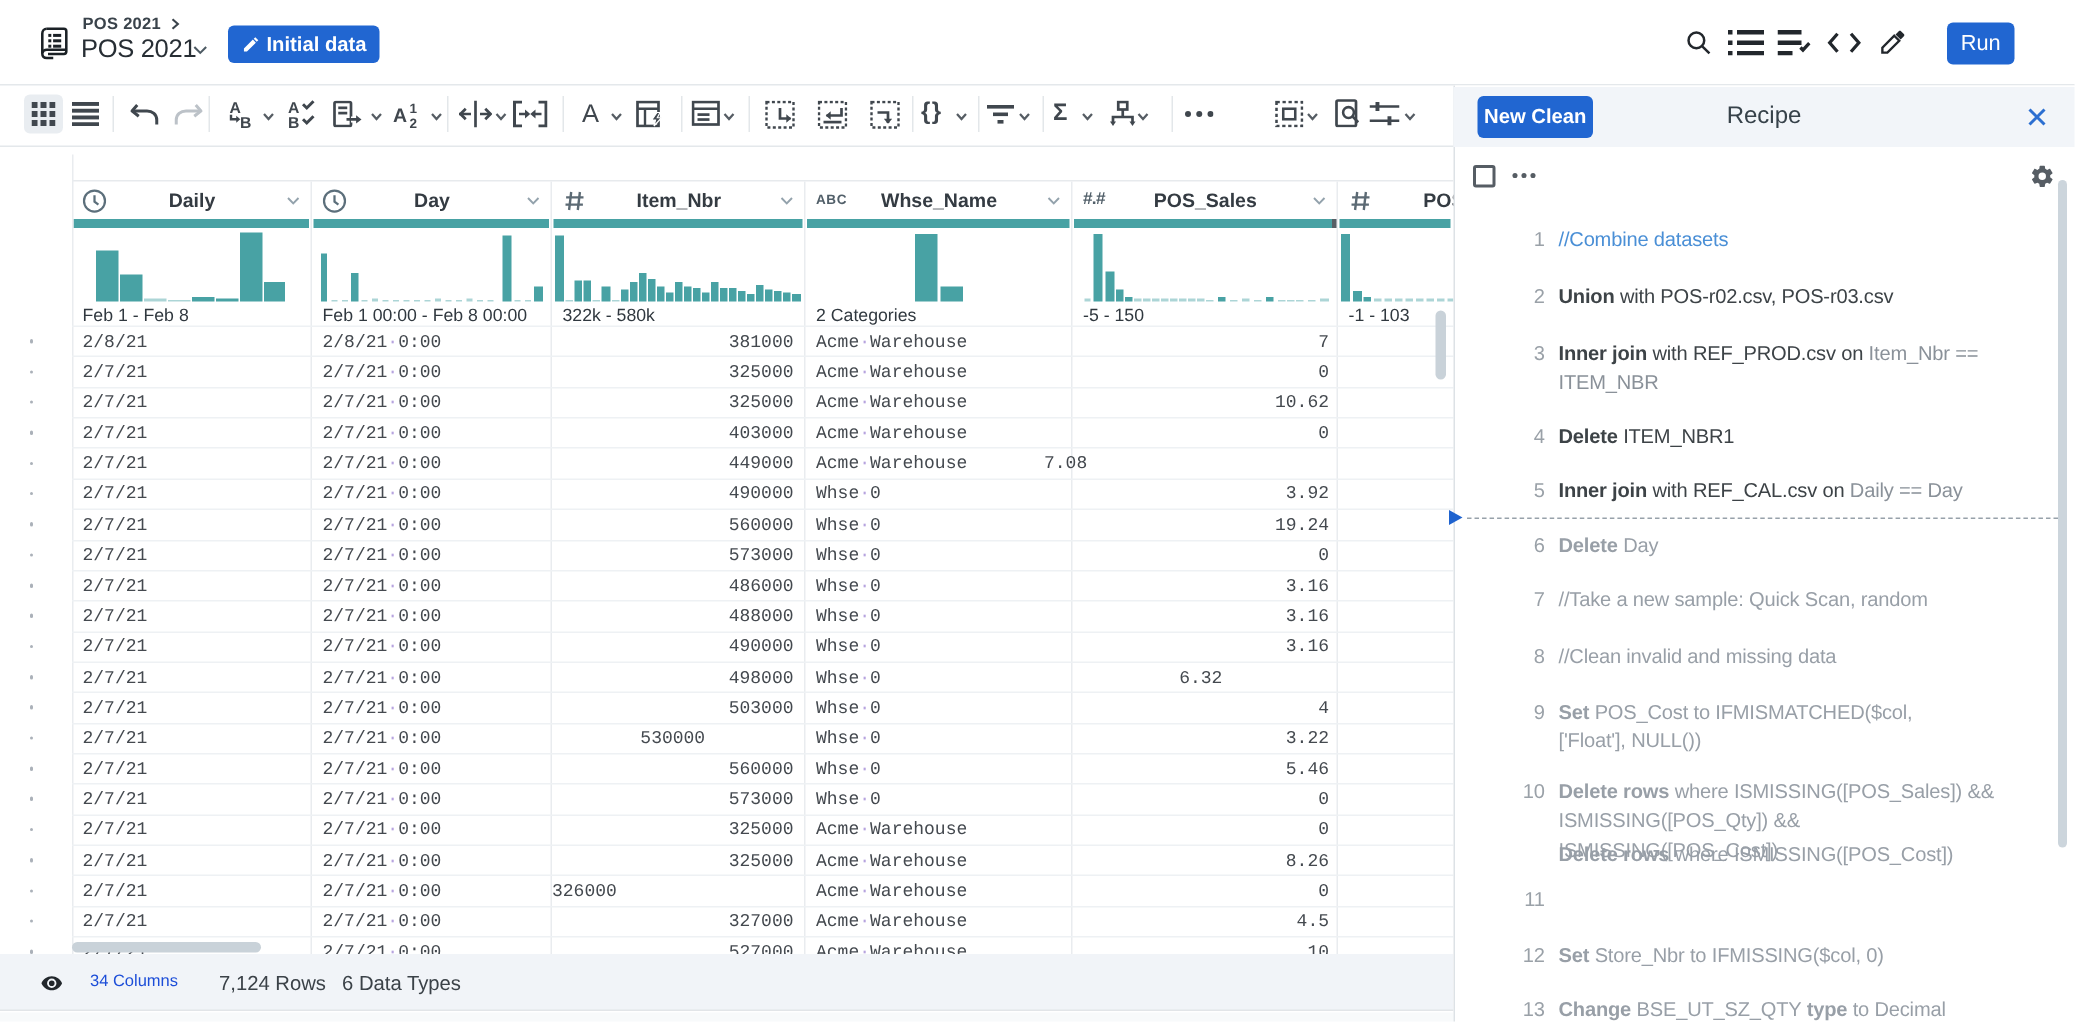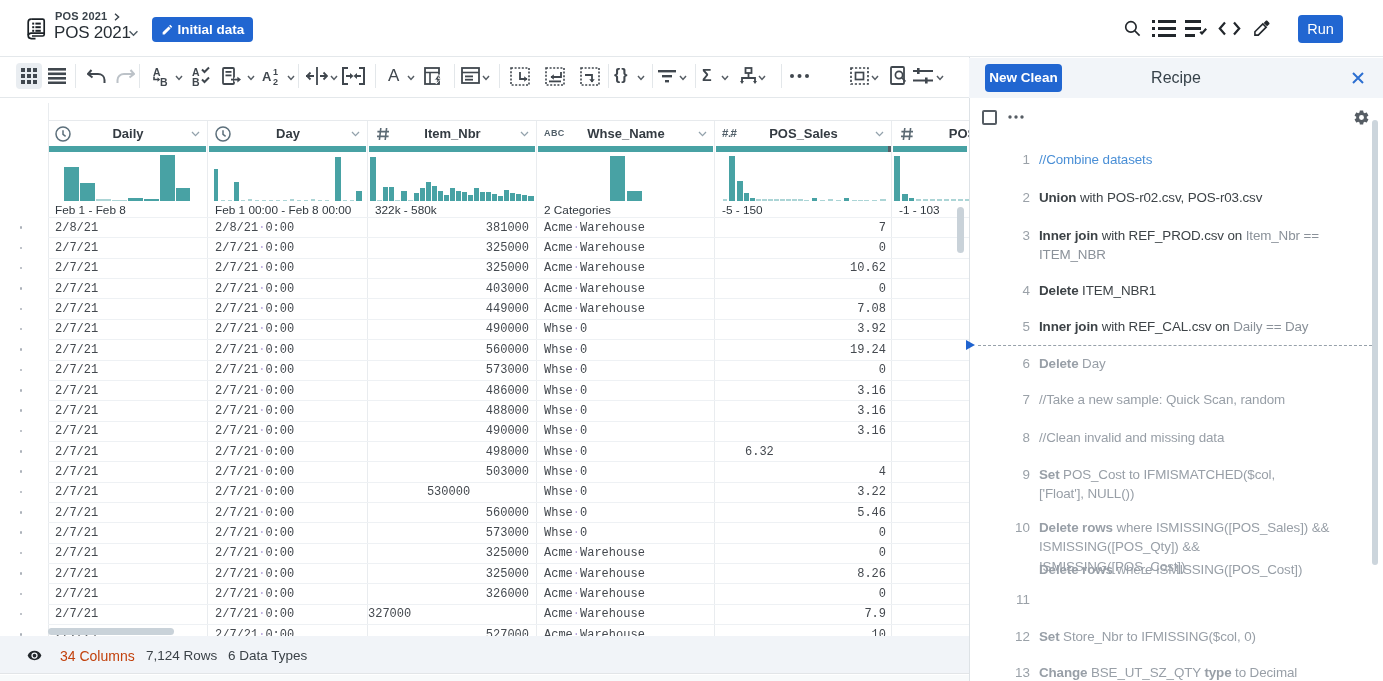--- a/index.html
+++ b/index.html
@@ -453,21 +453,21 @@
 <div class="cell mono" style="left:55px;top:278.7px;width:145px">2/7/21</div>
 <div class="cell mono" style="left:215px;top:278.7px;width:145px">2/7/21<i>·</i>0:00</div>
 <div class="cell mono" style="left:368px;top:278.7px;width:161px;text-align:right">403000</div>
 <div class="cell mono" style="left:544px;top:278.7px;width:165px">Acme<i>·</i>Warehouse</div>
 <div class="cell mono" style="left:715px;top:278.7px;width:171px;text-align:right">0</div>
 <div class="dot" style="top:287.2px"></div>
 <div class="cell mono" style="left:55px;top:299.1px;width:145px">2/7/21</div>
 <div class="cell mono" style="left:215px;top:299.1px;width:145px">2/7/21<i>·</i>0:00</div>
 <div class="cell mono" style="left:368px;top:299.1px;width:161px;text-align:right">449000</div>
 <div class="cell mono" style="left:544px;top:299.1px;width:165px">Acme<i>·</i>Warehouse</div>
-<div class="cell mono" style="left:715px;top:299.1px;width:171px;text-align:right">7.08</div>
+<div class="cell mono" style="left:696px;top:299.1px;width:171px;">7.08</div>
 <div class="dot" style="top:307.6px"></div>
 <div class="cell mono" style="left:55px;top:319.4px;width:145px">2/7/21</div>
 <div class="cell mono" style="left:215px;top:319.4px;width:145px">2/7/21<i>·</i>0:00</div>
 <div class="cell mono" style="left:368px;top:319.4px;width:161px;text-align:right">490000</div>
 <div class="cell mono" style="left:544px;top:319.4px;width:165px">Whse<i>·</i>0</div>
 <div class="cell mono" style="left:715px;top:319.4px;width:171px;text-align:right">3.92</div>
 <div class="dot" style="top:327.9px"></div>
 <div class="cell mono" style="left:55px;top:339.8px;width:145px">2/7/21</div>
 <div class="cell mono" style="left:215px;top:339.8px;width:145px">2/7/21<i>·</i>0:00</div>
 <div class="cell mono" style="left:368px;top:339.8px;width:161px;text-align:right">560000</div>
@@ -495,21 +495,21 @@
 <div class="cell mono" style="left:55px;top:421.2px;width:145px">2/7/21</div>
 <div class="cell mono" style="left:215px;top:421.2px;width:145px">2/7/21<i>·</i>0:00</div>
 <div class="cell mono" style="left:368px;top:421.2px;width:161px;text-align:right">490000</div>
 <div class="cell mono" style="left:544px;top:421.2px;width:165px">Whse<i>·</i>0</div>
 <div class="cell mono" style="left:715px;top:421.2px;width:171px;text-align:right">3.16</div>
 <div class="dot" style="top:429.7px"></div>
 <div class="cell mono" style="left:55px;top:441.5px;width:145px">2/7/21</div>
 <div class="cell mono" style="left:215px;top:441.5px;width:145px">2/7/21<i>·</i>0:00</div>
 <div class="cell mono" style="left:368px;top:441.5px;width:161px;text-align:right">498000</div>
 <div class="cell mono" style="left:544px;top:441.5px;width:165px">Whse<i>·</i>0</div>
-<div class="cell mono" style="left:745px;top:441.5px;width:171px;text-align:left">6.32</div>
+<div class="cell mono" style="left:715px;top:441.5px;width:171px;text-align:center">6.32</div>
 <div class="dot" style="top:450.0px"></div>
 <div class="cell mono" style="left:55px;top:461.9px;width:145px">2/7/21</div>
 <div class="cell mono" style="left:215px;top:461.9px;width:145px">2/7/21<i>·</i>0:00</div>
 <div class="cell mono" style="left:368px;top:461.9px;width:161px;text-align:right">503000</div>
 <div class="cell mono" style="left:544px;top:461.9px;width:165px">Whse<i>·</i>0</div>
 <div class="cell mono" style="left:715px;top:461.9px;width:171px;text-align:right">4</div>
 <div class="dot" style="top:470.4px"></div>
 <div class="cell mono" style="left:55px;top:482.2px;width:145px">2/7/21</div>
 <div class="cell mono" style="left:215px;top:482.2px;width:145px">2/7/21<i>·</i>0:00</div>
 <div class="cell mono" style="left:368px;top:482.2px;width:161px;text-align:center">530000</div>
@@ -535,44 +535,44 @@
 <div class="cell mono" style="left:715px;top:543.3px;width:171px;text-align:right">0</div>
 <div class="dot" style="top:551.8px"></div>
 <div class="cell mono" style="left:55px;top:563.6px;width:145px">2/7/21</div>
 <div class="cell mono" style="left:215px;top:563.6px;width:145px">2/7/21<i>·</i>0:00</div>
 <div class="cell mono" style="left:368px;top:563.6px;width:161px;text-align:right">325000</div>
 <div class="cell mono" style="left:544px;top:563.6px;width:165px">Acme<i>·</i>Warehouse</div>
 <div class="cell mono" style="left:715px;top:563.6px;width:171px;text-align:right">8.26</div>
 <div class="dot" style="top:572.1px"></div>
 <div class="cell mono" style="left:55px;top:584.0px;width:145px">2/7/21</div>
 <div class="cell mono" style="left:215px;top:584.0px;width:145px">2/7/21<i>·</i>0:00</div>
-<div class="cell mono" style="left:368px;top:584.0px;width:161px;text-align:right">326000</div>
+<div class="cell mono" style="left:368px;top:584.0px;width:161px;">326000</div>
 <div class="cell mono" style="left:544px;top:584.0px;width:165px">Acme<i>·</i>Warehouse</div>
 <div class="cell mono" style="left:715px;top:584.0px;width:171px;text-align:right">0</div>
 <div class="dot" style="top:592.5px"></div>
 <div class="cell mono" style="left:55px;top:604.3px;width:145px">2/7/21</div>
 <div class="cell mono" style="left:215px;top:604.3px;width:145px">2/7/21<i>·</i>0:00</div>
-<div class="cell mono" style="left:368px;top:604.3px;width:161px;">327000</div>
+<div class="cell mono" style="left:368px;top:604.3px;width:161px;text-align:right">327000</div>
 <div class="cell mono" style="left:544px;top:604.3px;width:165px">Acme<i>·</i>Warehouse</div>
-<div class="cell mono" style="left:715px;top:604.3px;width:171px;text-align:right">7.9</div>
+<div class="cell mono" style="left:715px;top:604.3px;width:171px;text-align:right">4.5</div>
 <div class="dot" style="top:612.8px"></div>
 <div class="cell mono" style="left:55px;top:624.7px;width:145px">2/7/21</div>
 <div class="cell mono" style="left:215px;top:624.7px;width:145px">2/7/21<i>·</i>0:00</div>
 <div class="cell mono" style="left:368px;top:624.7px;width:161px;text-align:right">527000</div>
 <div class="cell mono" style="left:544px;top:624.7px;width:165px">Acme<i>·</i>Warehouse</div>
 <div class="cell mono" style="left:715px;top:624.7px;width:171px;text-align:right">10</div>
 <div class="dot" style="top:633.2px"></div>
 <div class="ab" style="left:957px;top:207px;width:7px;height:46px;border-radius:3.5px;background:#c9d2d9"></div>
 <div class="ab" style="left:48px;top:627.5px;width:126px;height:7px;border-radius:3.5px;background:#c9d2d9"></div>
 <div class="ab" style="left:0;top:636px;width:969px;height:38px;background:#f1f4f8;border-bottom:1px solid #e2e5e8"></div>
 <div class="ab" style="left:0;top:675px;width:969px;height:6px;background:#f8fafb"></div>
 <svg class="ab" style="left:27px;top:648px" width="15" height="15" viewBox="0 0 24 24">
     <path d="M12 4.5 C7 4.5 2.7 7.6 1 12 C2.7 16.4 7 19.5 12 19.5 C17 19.5 21.3 16.4 23 12 C21.3 7.6 17 4.5 12 4.5 Z M12 17 A5 5 0 1 1 12 7 A5 5 0 0 1 12 17 Z M12 9 A3 3 0 1 0 12 15 A3 3 0 0 0 12 9 Z" fill="#22272c"></path>
   </svg>
-<div class="ab" style="left:60px;top:648px;font-size:14px;color:#c2410c">34 Columns</div>
+<div class="ab" style="left:60px;top:648px;font-size:11px;color:#1d4ed8">34 Columns</div>
 <div class="ab" style="left:146px;top:648px;font-size:13.5px;color:#3b4248">7,124 Rows</div>
 <div class="ab" style="left:228px;top:648px;font-size:13.5px;color:#3b4248">6 Data Types</div>
 <div class="ab" style="left:969px;top:57px;width:414px;height:624px;background:#fff;border-left:1px solid #dde2e6"></div>
 <div class="ab" style="left:969px;top:58px;width:414px;height:40px;background:#f2f5f9"></div>
 <div class="ab" style="left:985px;top:64px;width:77px;height:28px;background:#2166d1;border-radius:4px;color:#fff;font-size:13.5px;font-weight:700;line-height:28px;text-align:center">New Clean</div>
 <div class="ab" style="left:1069px;top:69px;width:214px;text-align:center;font-size:16px;color:#37424a">Recipe</div>
 <svg class="ab" style="left:1352px;top:72px" width="12" height="12" viewBox="0 0 12 12">
     <path d="M1 1 L11 11 M11 1 L1 11" stroke="#2c6fd1" stroke-width="2"></path>
   </svg>
 <div class="ab" style="left:982px;top:110px;width:15px;height:15px;border:2px solid #565d64;border-radius:2px"></div>

